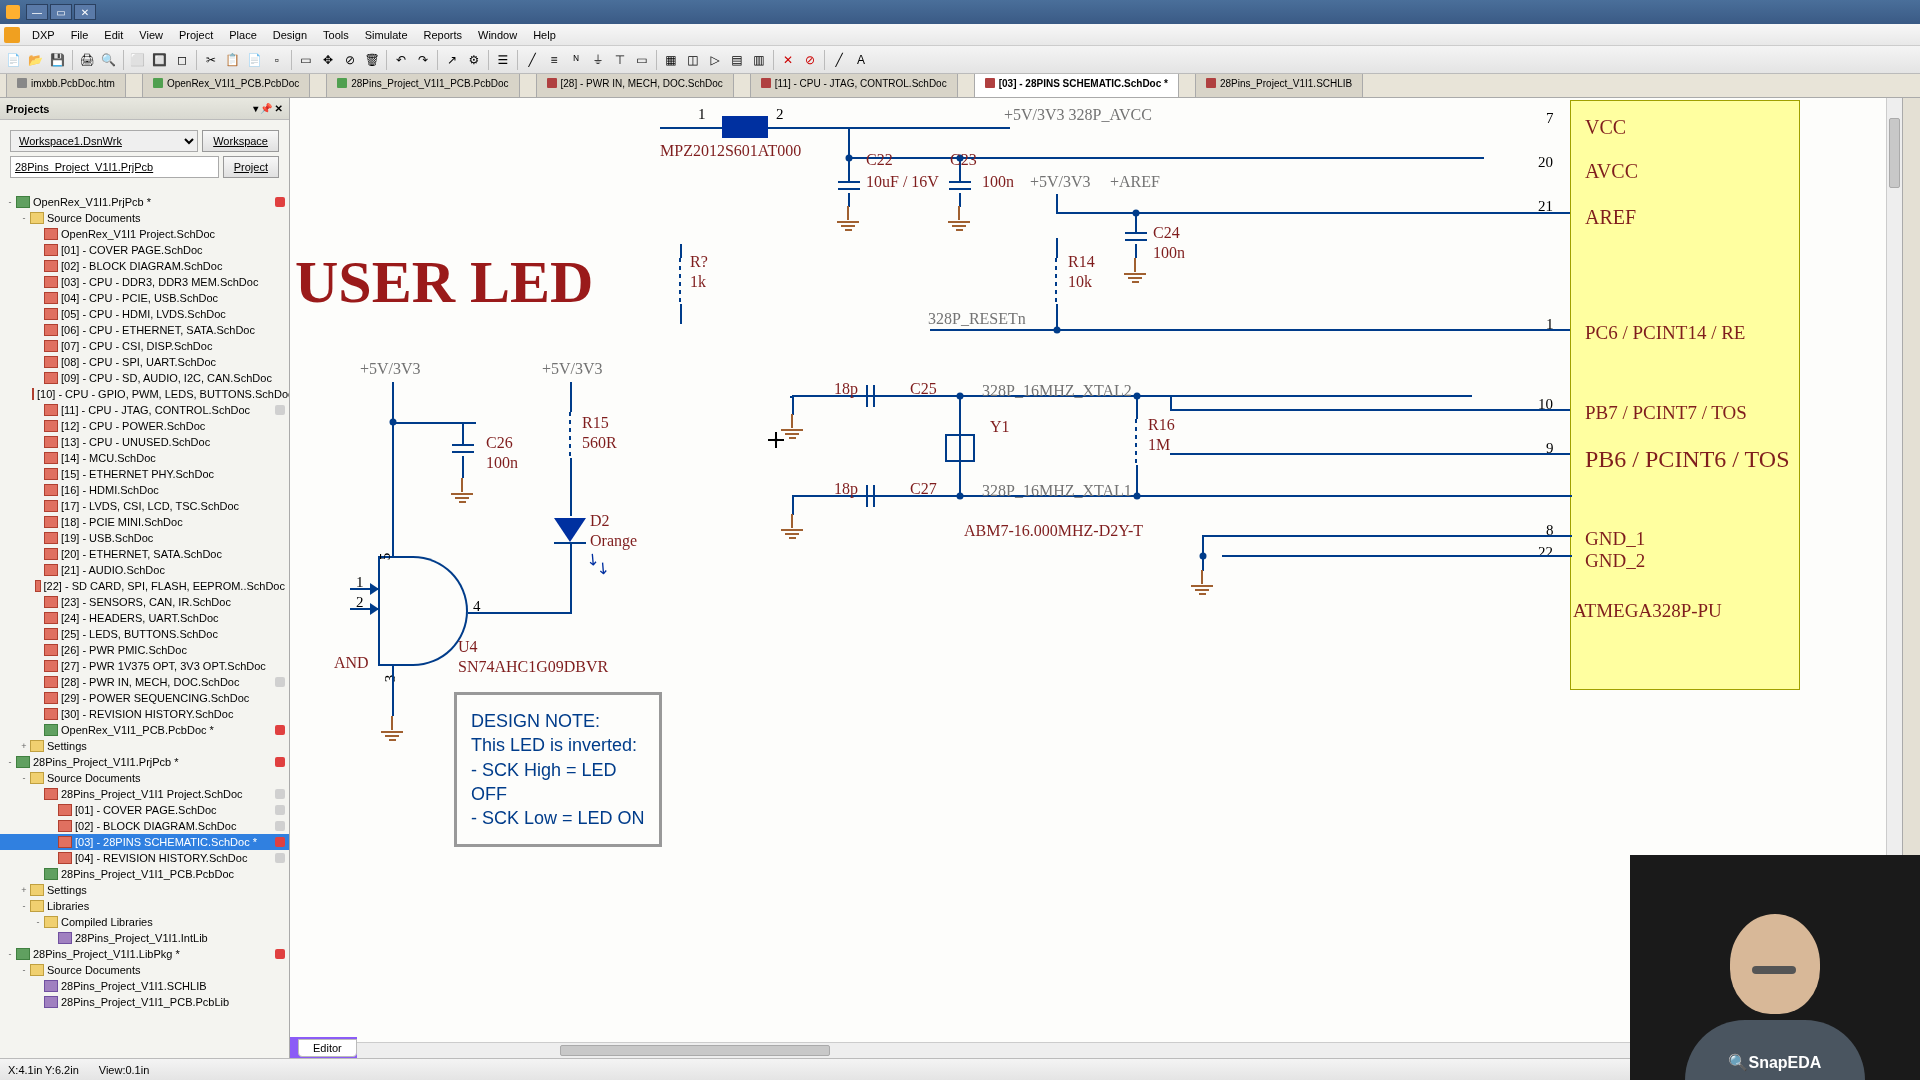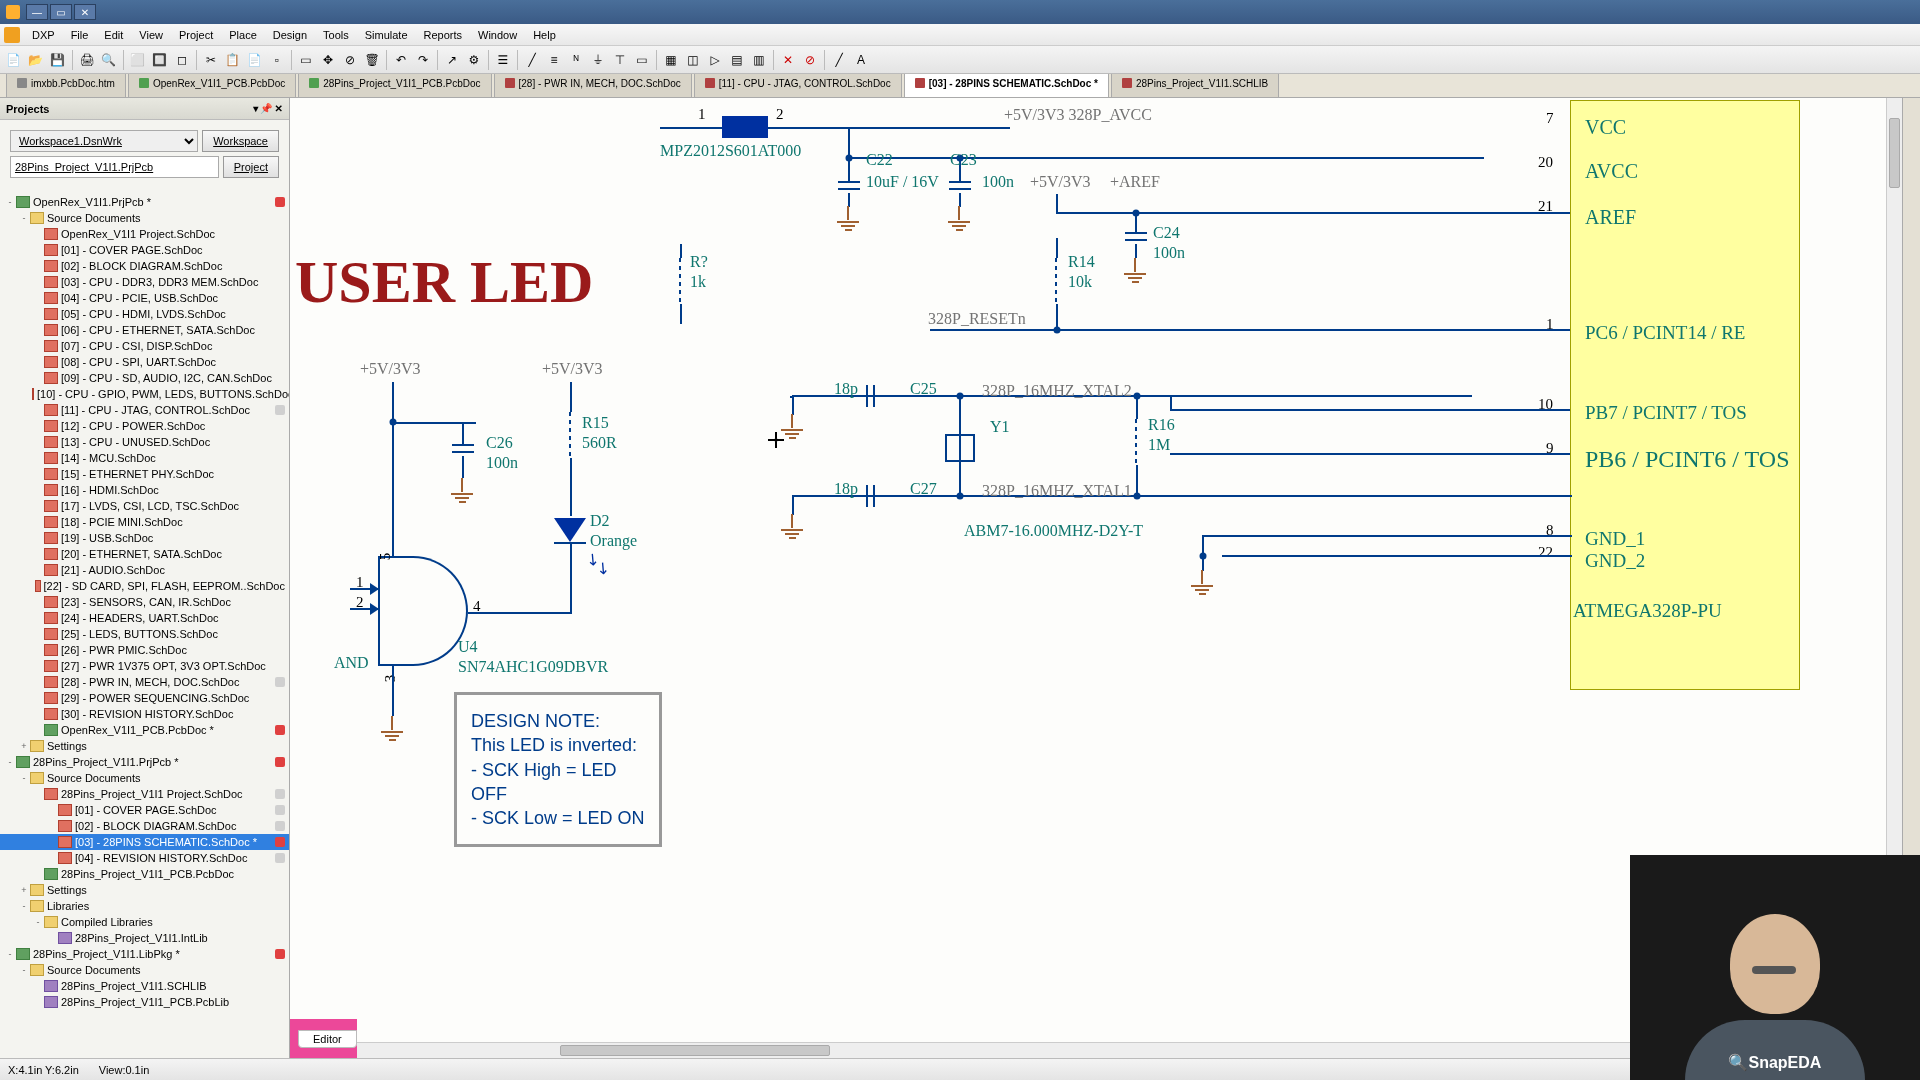--- a/index.html
+++ b/index.html
@@ -20,21 +20,21 @@
 
 .toolbar { height: 28px; background: linear-gradient(#f4f4f4,#e4e4e4); border-bottom:1px solid #bbb; display:flex; align-items:center; padding:0 4px; gap:2px; }
 .toolbar-right { height:28px; background: linear-gradient(#f4f4f4,#e4e4e4); border-bottom:1px solid #bbb; display:flex; align-items:center; padding:0 4px; gap:4px; position:absolute; right:0; width:480px; }
 .tool-btn { width:20px;height:20px;border:1px solid transparent;display:flex;align-items:center;justify-content:center;font-size:12px; }
 .tool-sep { width:1px;height:20px;background:#bbb;margin:0 2px; }
 .combo { height:20px;border:1px solid #aaa;background:#fff;font-size:11px;padding:0 4px;display:flex;align-items:center; }
 .combo.small{width:60px;}
 
 
 .doctabs { height:24px; background:#e8e4d8; display:flex; align-items:flex-end; padding-left:6px; overflow:hidden; border-bottom:1px solid #aaa; position:relative;}
-.doctab { height:18px;padding:14px 10px;margin-right:2px;background:#d8d4c8;border:1px solid #aaa;border-bottom:none;border-radius:3px 3px 0 0;font-size:10px;display:flex;align-items:center;gap:4px;white-space:nowrap; }
+.doctab { height:18px;padding:14px 10px;margin-right:16px;background:#d8d4c8;border:1px solid #aaa;border-bottom:none;border-radius:3px 3px 0 0;font-size:10px;display:flex;align-items:center;gap:4px;white-space:nowrap; }
 .doctab.active { background:#fff; font-weight:bold; }
 .doctab-icon { width:10px;height:10px;background:#b04040;border-radius:1px; }
 .doctab-icon.green { background:#50a050; }
 .doctab-icon.gray { background:#888; }
 
 
 .main { display:flex; height: calc(1080px - 24px - 22px - 28px - 24px - 22px); }
 .left-panel { width: 290px; background:#f4f4f0; border-right:1px solid #aaa; display:flex; flex-direction:column; }
 .panel-header { height:22px; background:linear-gradient(#e8e8e0,#d8d8d0);border-bottom:1px solid #bbb;display:flex;align-items:center;padding:0 6px;font-weight:bold;font-size:11px; }
 .panel-header .pin { margin-left:auto;display:flex;gap:2px;font-size:10px; }
@@ -60,21 +60,21 @@
 .tree-icon.pcb { background:#60a060;border:1px solid #408040; }
 .tree-icon.lib { background:#a080c0;border:1px solid #7050a0; }
 .tree-mark { width:10px;height:10px;margin-left:auto; }
 .tree-mark.mod { background:#e04040;border-radius:2px; }
 .tree-mark.doc { background:#d0d0d0;border-radius:2px; }
 .ind0{padding-left:4px}.ind1{padding-left:18px}.ind2{padding-left:32px}.ind3{padding-left:46px}
 
 
 .canvas { flex:1; background:#fdfdfb; position:relative; overflow:hidden; }
 .schematic { position:absolute; inset:0; }
-.sch-text { position:absolute;font-family:"Times New Roman",serif; color:#0f766e; font-size:16px; white-space:nowrap; }
+.sch-text { position:absolute;font-family:"Times New Roman",serif; color:#7f1d1d; font-size:16px; white-space:nowrap; }
 .sch-title { position:absolute;font-family:"Times New Roman",serif;font-weight:bold;color:#9a1a1a;font-size:60px;white-space:nowrap; }
 .sch-netlabel { position:absolute;font-family:"Times New Roman",serif;color:#737373;font-size:16px;white-space:nowrap; }
 .sch-pin { position:absolute;font-family:"Times New Roman",serif;color:#000;font-size:15px; }
 .wire { position:absolute;background:#003C8A; }
 .gnd-sym { position:absolute; }
 .gnd-sym .v{width:2px;height:14px;background:#a06030;margin:0 auto;}
 .gnd-sym .h1{width:22px;height:2px;background:#a06030;margin:1px auto 0;}
 .gnd-sym .h2{width:14px;height:2px;background:#a06030;margin:2px auto 0;}
 .gnd-sym .h3{width:7px;height:2px;background:#a06030;margin:2px auto 0;}
 .res-sym { position:absolute; width:2px; background:repeating-linear-gradient(180deg,#003C8A 0 4px,transparent 4px 8px); }
@@ -89,21 +89,21 @@
 .junction { position:absolute;width:7px;height:7px;background:#003C8A;border-radius:50%;transform:translate(-50%,-50%); }
 .crystal-box { position:absolute;width:30px;height:28px;border:2px solid #003C8A; }
 .crystal-plate { position:absolute;width:2px;height:34px;background:#003C8A; }
 .and-gate { position:absolute;width:90px;height:110px;border:2px solid #003C8A;border-radius:0 60px 60px 0;border-left:none; }
 .and-gate::before{ content:"";position:absolute;left:0;top:-2px;bottom:-2px;width:2px;background:#003C8A; }
 
 
 .right-tabs { position:absolute;right:0;top:0;width:18px;bottom:0;background:#e4e0d4;border-left:1px solid #aaa;writing-mode:vertical-rl;font-size:10px;padding-top:10px; }
 
 
-.editor-tabs { height:40px;background:#ec4899;border-top:1px solid #bbb;display:flex;align-items:center;padding-left:8px;font-size:11px; }
+.editor-tabs { height:22px;background:#8b5cf6;border-top:1px solid #bbb;display:flex;align-items:center;padding-left:8px;font-size:11px; }
 .editor-tabs span { padding:2px 14px;border:1px solid #bbb;background:#fff;border-radius:0 0 4px 4px; }
 .statusbar { height:22px;background:linear-gradient(#f4f4f4,#e4e4e4);border-top:1px solid #bbb;display:flex;align-items:center;padding:0 8px;font-size:11px;gap:20px; }
 
 
 .scrollbar-v { position:absolute;right:18px;top:0;width:16px;bottom:24px;background:#eee;border-left:1px solid #ccc; }
 .scrollbar-v .thumb{position:absolute;left:2px;right:2px;top:20px;height:70px;background:#c8c8c8;border:1px solid #aaa;border-radius:2px;}
 .scrollbar-h { position:absolute;bottom:0;left:0;right:34px;height:16px;background:#eee;border-top:1px solid #ccc; }
 .scrollbar-h .thumb{position:absolute;top:2px;bottom:2px;left:270px;width:270px;background:#c8c8c8;border:1px solid #aaa;border-radius:2px;}
 
 

